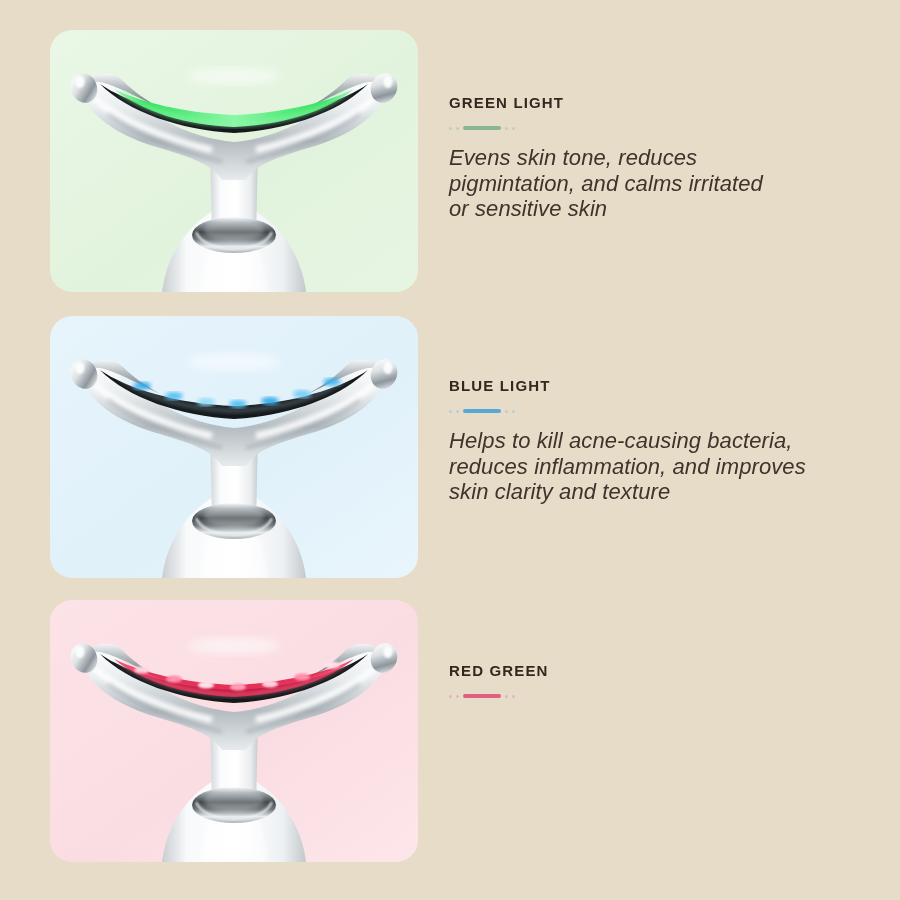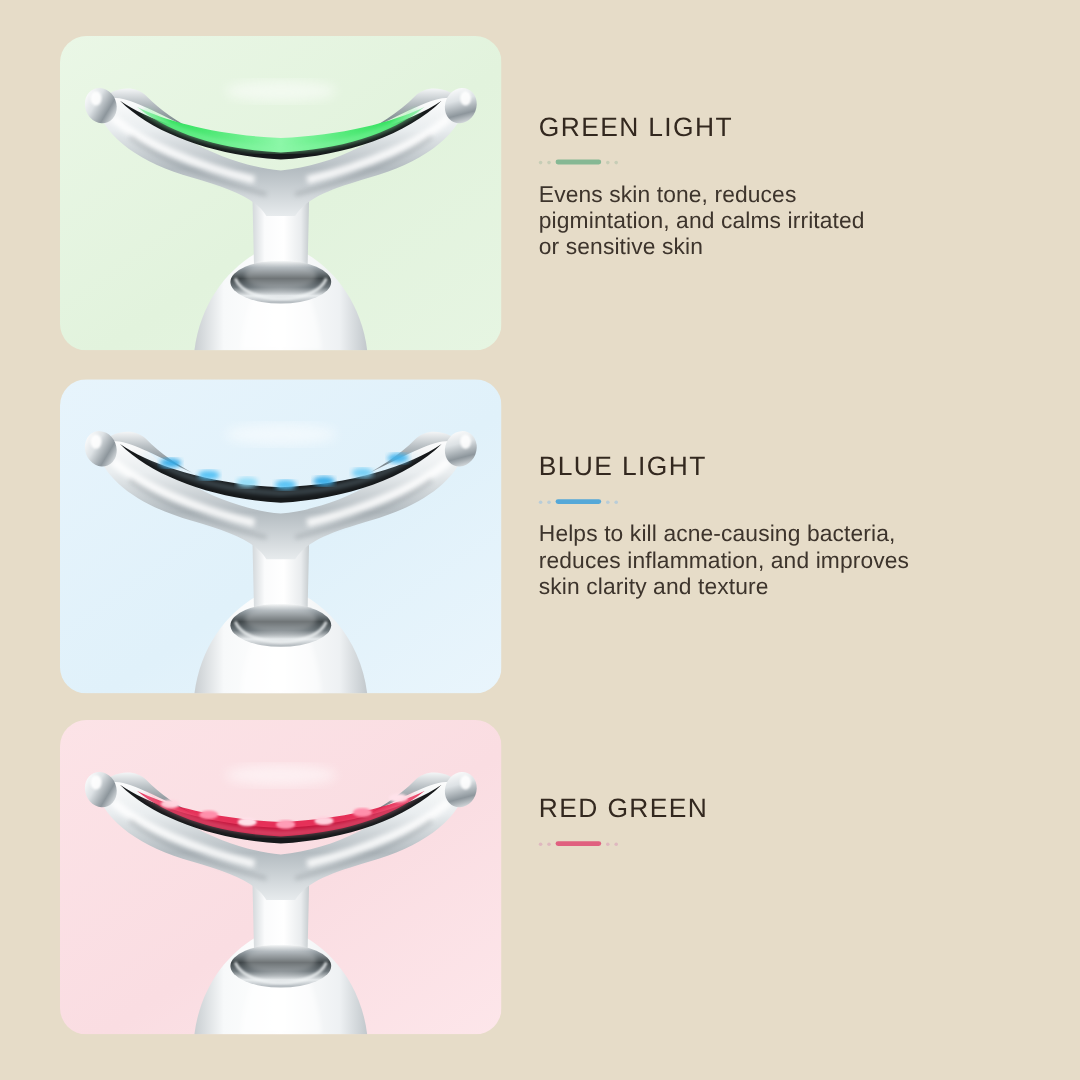--- a/index.html
+++ b/index.html
@@ -14,40 +14,41 @@
   .card{
     position:absolute;
     left:50px;width:368px;height:262px;
     border-radius:22px;
     overflow:hidden;
   }
   .card .dev{position:absolute;left:0;top:0;width:368px;height:262px;}
 
   .info{position:absolute;left:449px;width:420px;}
   .kicker{
-    font-size:22px;
-    font-weight:normal;
+    font-size:15px;
+    font-weight:bold;
     letter-spacing:1.15px;
     color:#33281f;
     line-height:1;
     white-space:nowrap;
   }
   .divider{
     margin-top:15px;
     display:flex;align-items:center;gap:4px;height:6px;
   }
   .divider .dot{width:3px;height:3px;border-radius:50%;}
   .divider .bar{width:38px;height:4px;border-radius:2px;}
   .body{
     margin-top:14px;
-    font-size:19px;
+    font-size:22px;
     color:#3d342c;
     line-height:1.17;
     letter-spacing:.1px;
     white-space:pre-line;
+    font-style:italic;
   }
 </style>
 </head>
 <body>
 
 <div class="page">
 
   <div class="card" style="top:30px">
     <svg class="dev" viewBox="0 0 368 262">
       <defs>

